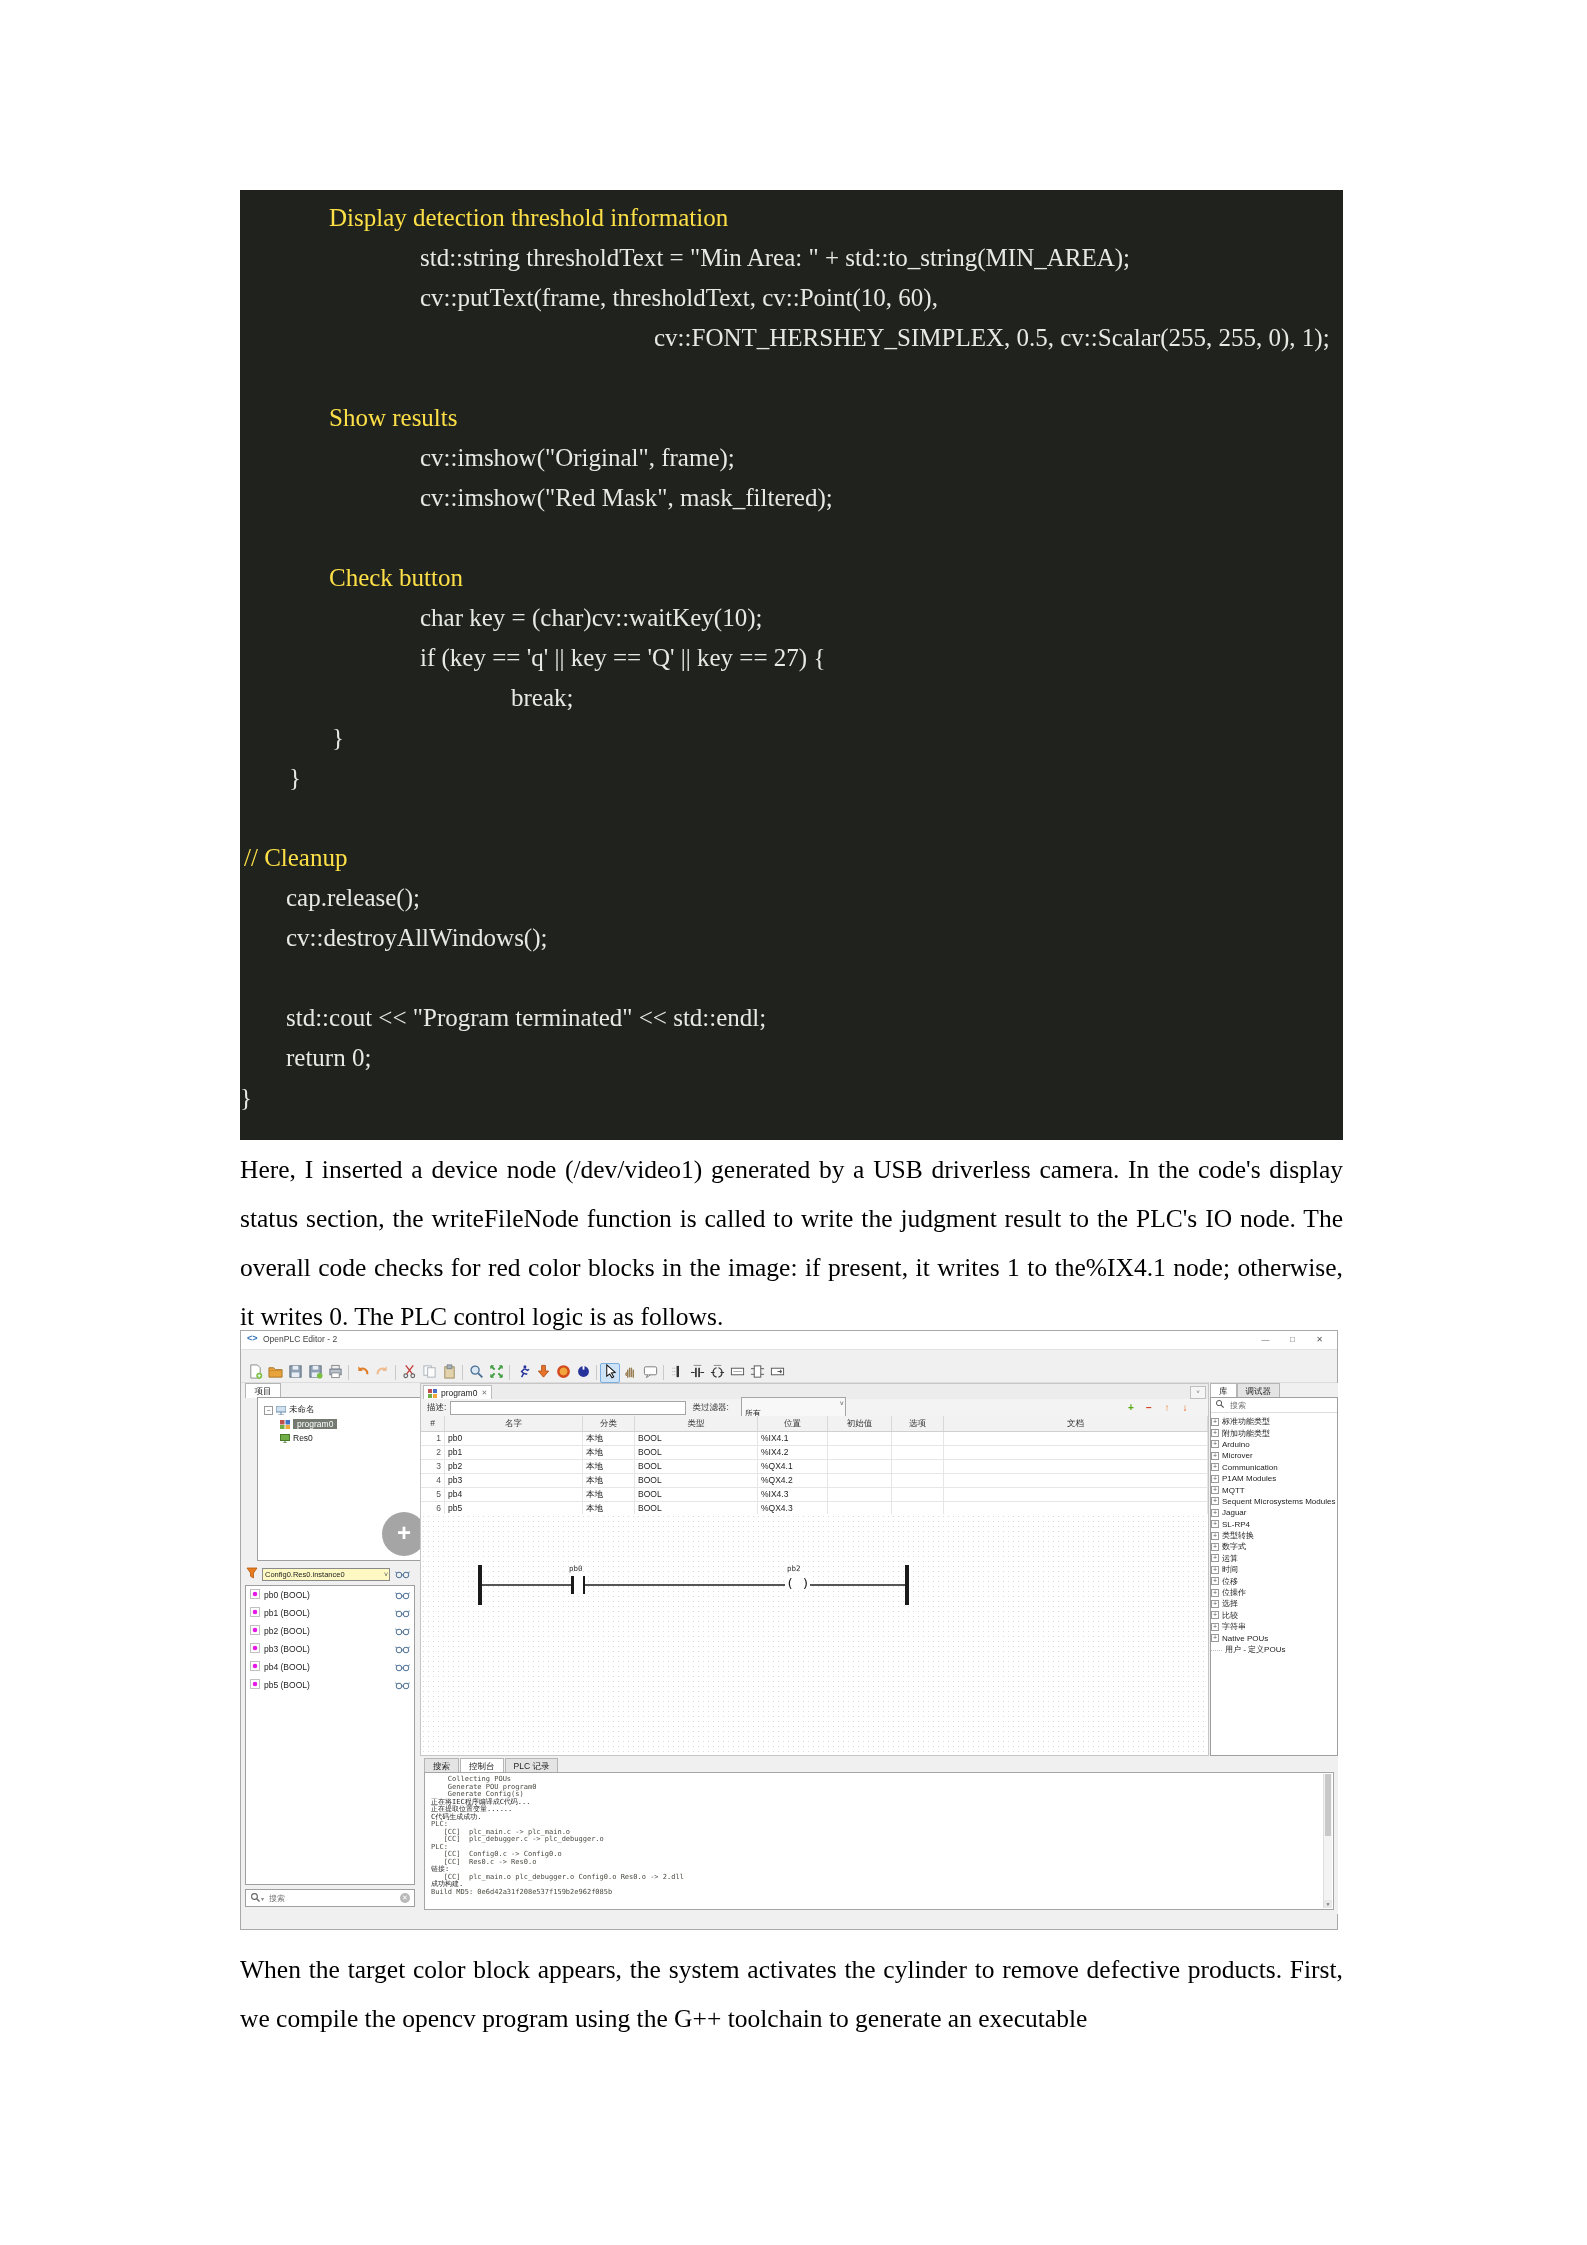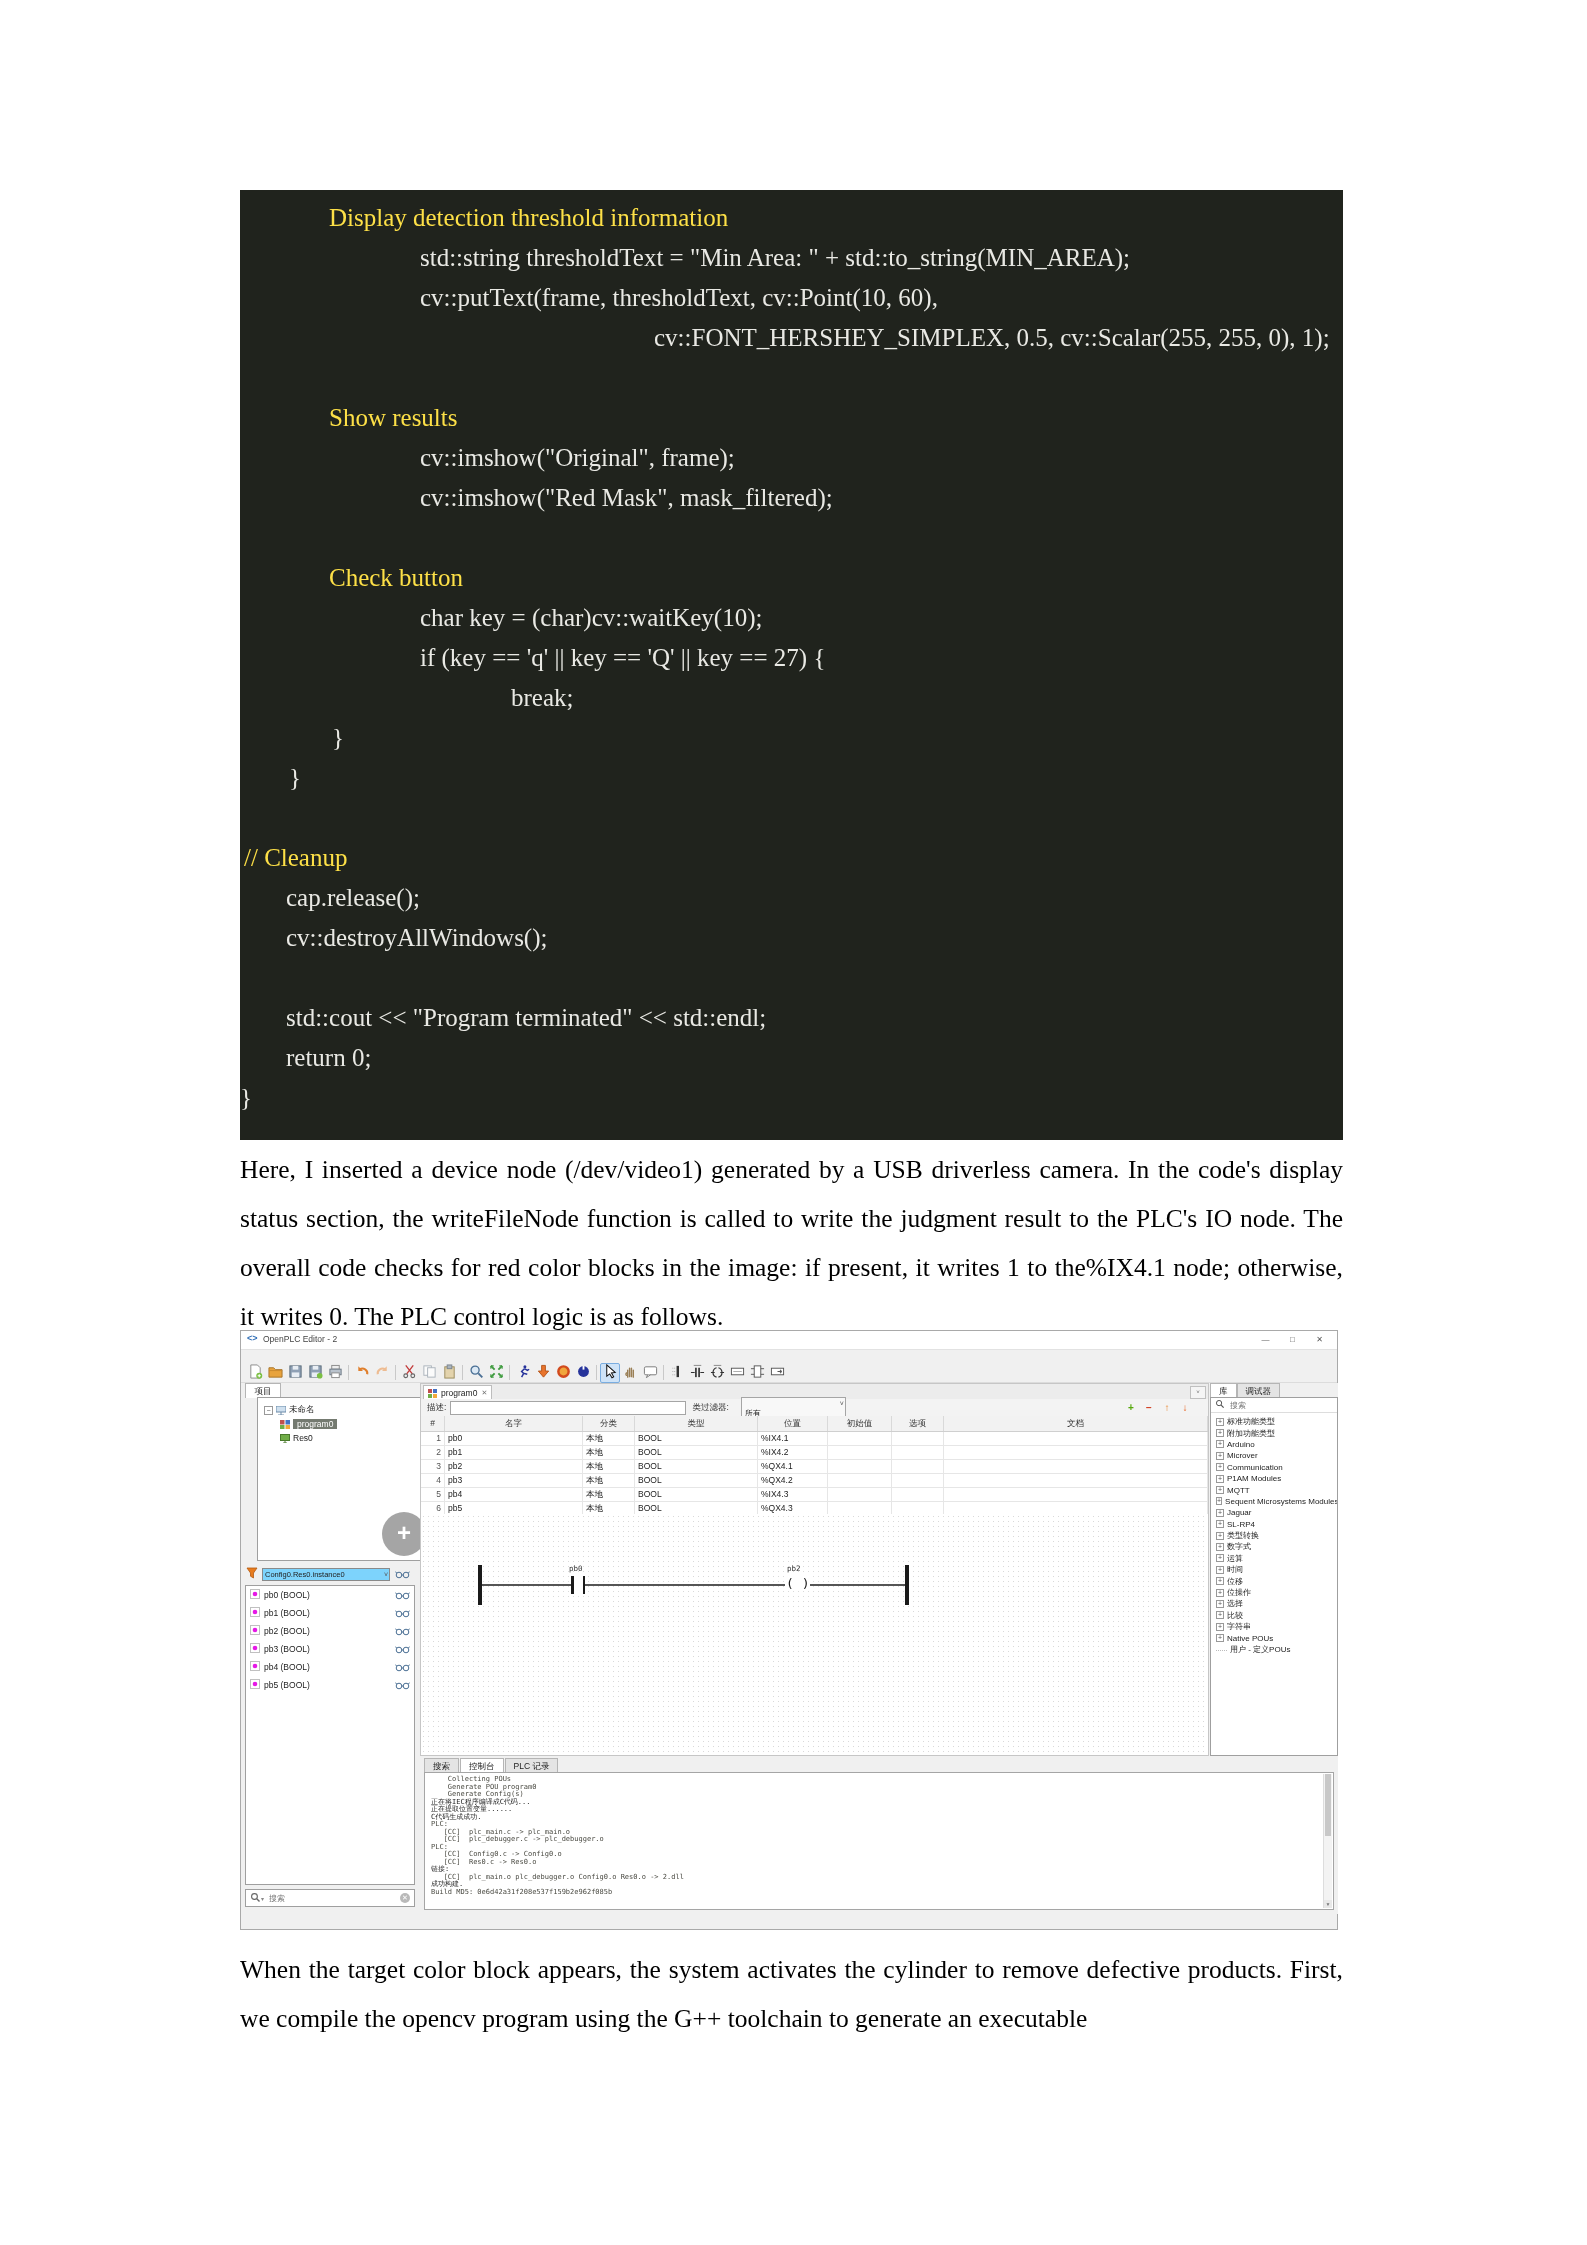--- a/index.html
+++ b/index.html
@@ -46,21 +46,21 @@
            border:1px solid #9f9f9f;overflow:hidden;box-sizing:border-box;}
   .tree-row{display:flex;align-items:center;height:14px;font-size:8.5px;white-space:nowrap;}
   .tree-label.selected{background:#747a70;color:#fff;padding:0 4px;}
   .expander{width:9px;height:9px;border:1px solid #999;background:#fff;font-size:7px;line-height:7px;
             text-align:center;color:#555;margin-right:3px;box-sizing:border-box;}
   .mini-ico{width:10px;height:9px;margin-right:3px;display:inline-block;}
   .plus-btn{position:absolute;left:124px;top:114px;width:44px;height:44px;border-radius:50%;
             background:#a5a5a5;color:#fff;font-size:24px;line-height:42px;text-align:center;font-weight:bold;}
   .instance-row{position:absolute;left:0;top:182px;width:178px;height:18px;display:flex;align-items:center;}
   .funnel{margin-left:5px;}
-  .instance-combo{margin-left:4px;width:128px;height:13px;background:#7dd3fc;border:1px solid #8a8a8a;
+  .instance-combo{margin-left:4px;width:128px;height:13px;background:#fef9c3;border:1px solid #8a8a8a;
                   font-size:7.5px;line-height:12px;padding:0 2px;box-sizing:border-box;position:relative;white-space:nowrap;overflow:hidden;}
   .instance-caret{position:absolute;right:1px;top:0;font-size:7px;color:#555;}
   .varbox{position:absolute;left:4px;top:202px;width:170px;height:300px;background:#fff;
           border:1px solid #9f9f9f;box-sizing:border-box;overflow:hidden;}
   .var-row{display:flex;align-items:center;height:18px;padding:0 4px;font-size:8.5px;}
   .var-row .grow{flex:1;margin-left:4px;}
   .lp-search{position:absolute;left:4px;top:506px;width:170px;height:18px;background:#fff;
              border:1px solid #9f9f9f;box-sizing:border-box;display:flex;align-items:center;padding:0 4px;}
   .lp-search input{flex:1;border:none;outline:none;font-size:8px;margin-left:3px;color:#333;background:transparent;}
   .clear-ico{width:10px;height:10px;border-radius:50%;background:#b9b9b9;color:#fff;font-size:7px;
@@ -102,21 +102,21 @@
   .ld-label{position:absolute;font-size:7.5px;color:#333;font-family:"DejaVu Sans Mono",monospace;}
   .coil{position:absolute;font-size:13px;color:#1a1a1a;font-family:"DejaVu Sans Mono",monospace;background:#fff;padding:0 1px;}
 
   .right-panel{position:absolute;left:969px;top:52px;width:128px;height:373px;background:#f0f0f0;}
   .rp-tabs{display:flex;height:14px;}
   .rp-tab{padding:0 8px;line-height:14px;font-size:8.5px;border:1px solid #b5b5b5;border-bottom:none;background:#e4e4e4;}
   .rp-tab.active{background:#fff;}
   .rp-box{position:absolute;left:0;top:14px;width:128px;height:359px;background:#fff;border:1px solid #9f9f9f;box-sizing:border-box;overflow:hidden;}
   .rp-search{display:flex;align-items:center;height:14px;border-bottom:1px solid #ddd;padding:0 4px;}
   .rp-search input{flex:1;border:none;outline:none;font-size:8px;margin-left:3px;background:transparent;color:#333;}
-  .lib-item{display:flex;align-items:center;height:11.4px;font-size:8px;white-space:nowrap;padding-left:5px;color:#222;}
+  .lib-item{display:flex;align-items:center;height:11.4px;font-size:8px;white-space:nowrap;color:#222;}
   .lib-item .expander{width:8px;height:8px;margin-right:3px;line-height:6px;}
 
   .console{position:absolute;left:179px;top:425px;width:918px;height:158px;background:#f0f0f0;}
   .con-tabs{position:absolute;left:4px;top:2px;display:flex;height:14px;}
   .con-tab{padding:0 8px;line-height:14px;font-size:8.5px;border:1px solid #b5b5b5;border-bottom:none;background:#e4e4e4;margin-right:1px;}
   .con-tab.active{background:#fff;}
   .con-body{position:absolute;left:4px;top:16px;width:910px;height:138px;background:#fff;border:1px solid #a5a5a5;
             box-sizing:border-box;overflow:hidden;padding:3px 6px;}
   .con-line{font-family:"DejaVu Sans Mono",monospace;font-size:7px;line-height:7.5px;color:#4a4a42;white-space:pre;}
   .con-line.cn{color:#1d1d1d;}

